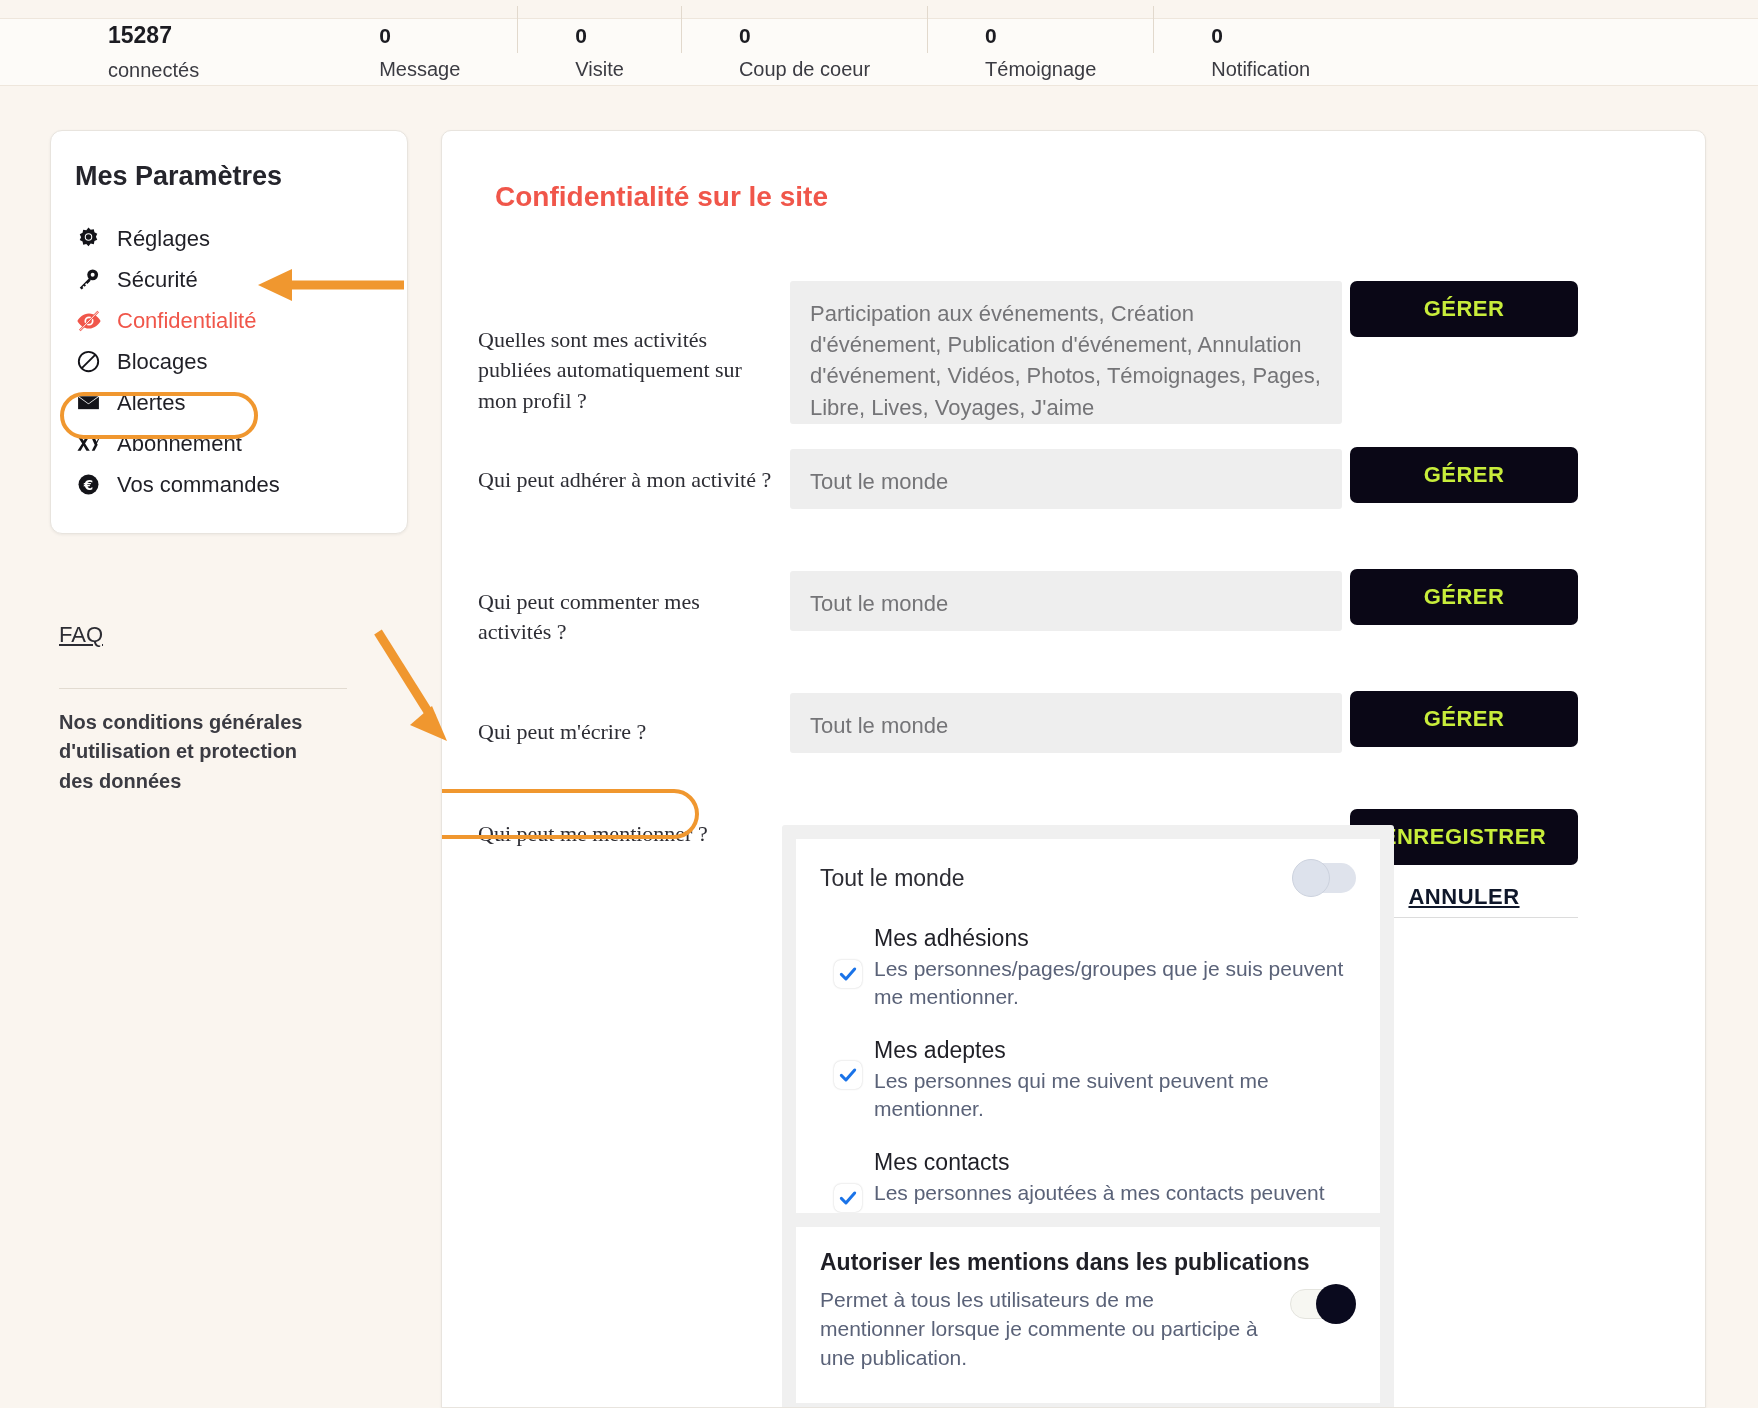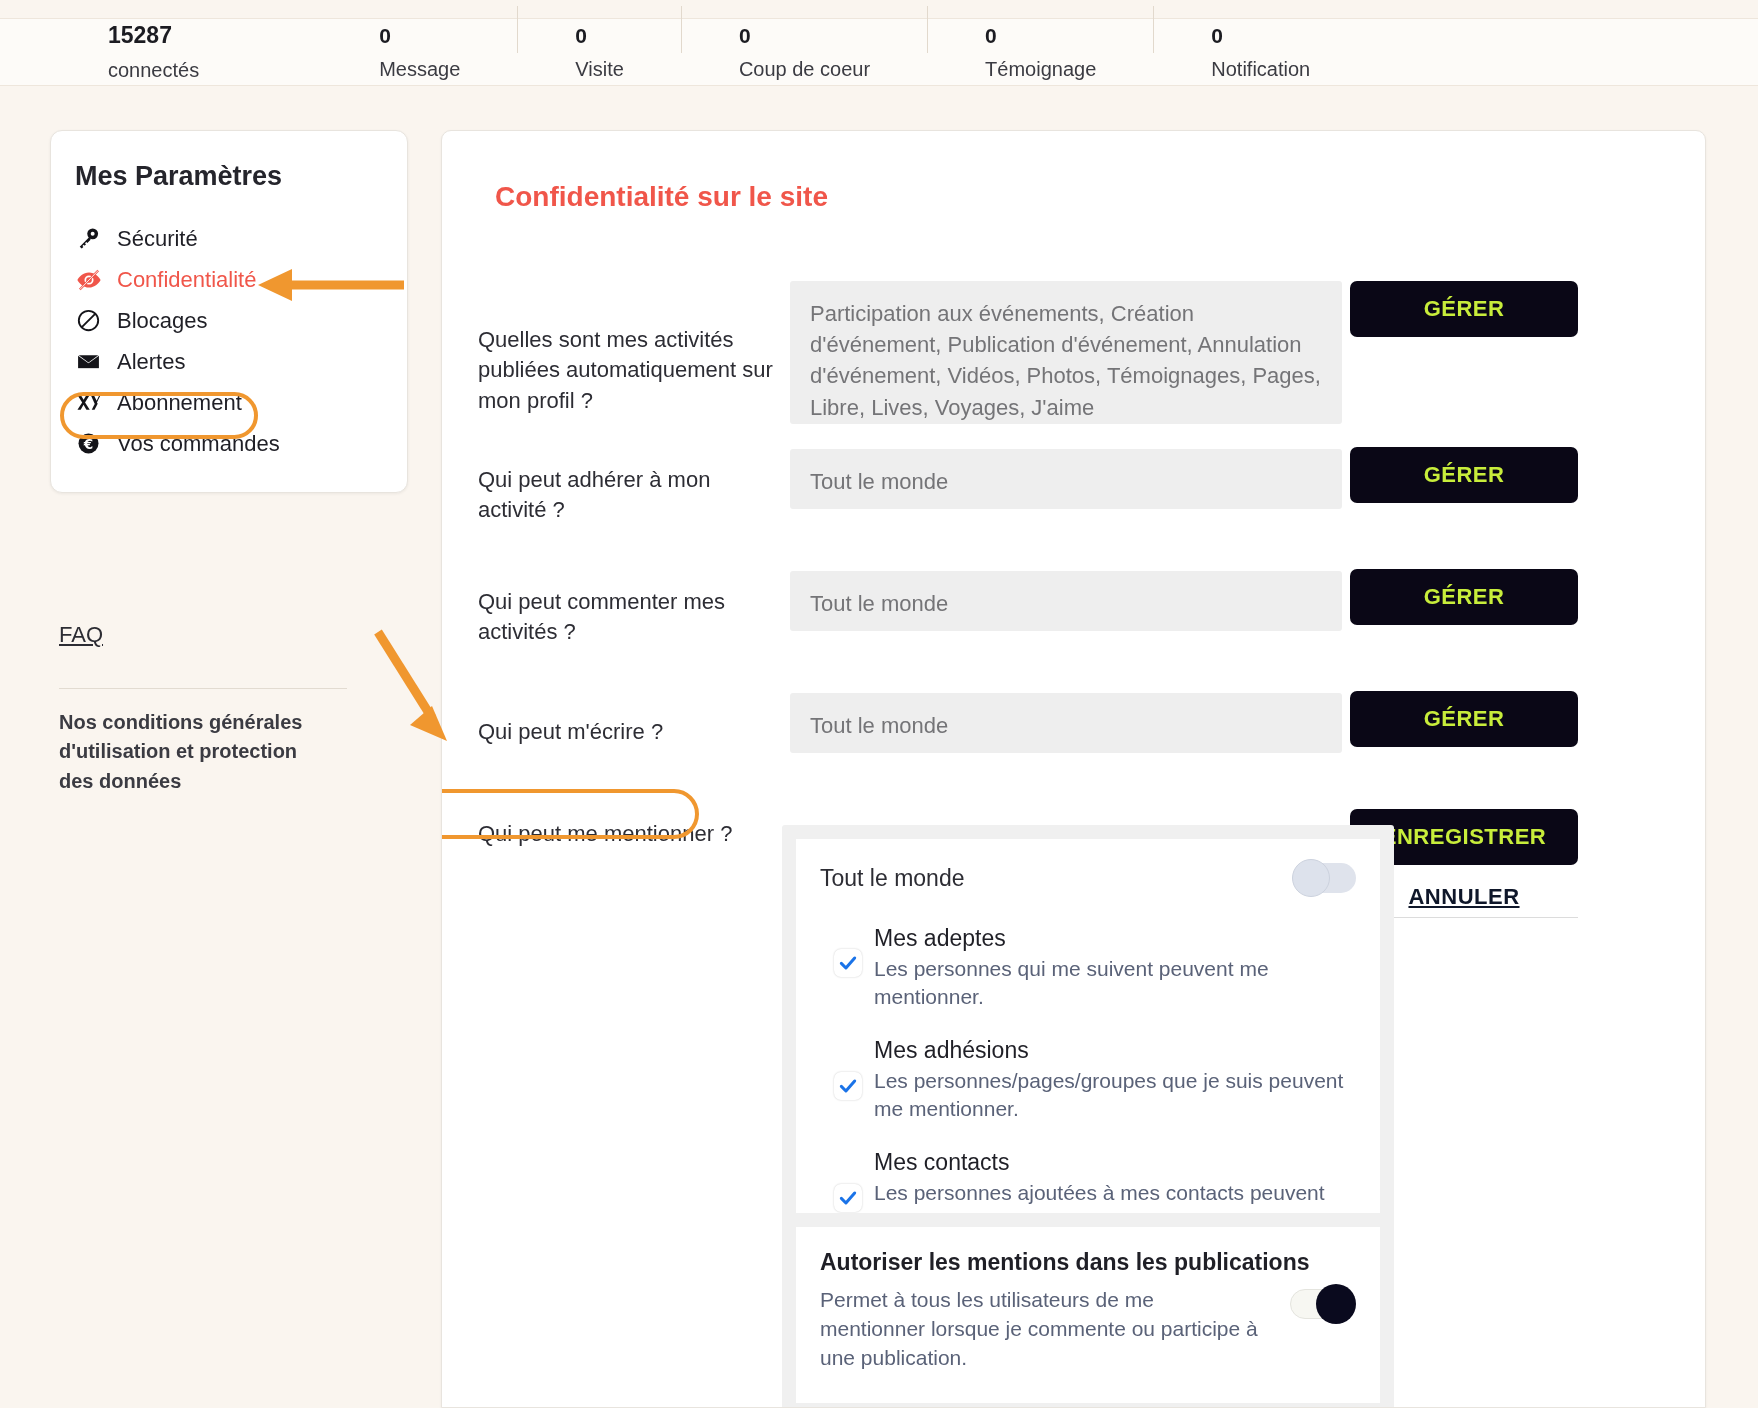--- a/index.html
+++ b/index.html
@@ -158,20 +158,21 @@
     position: absolute;
     left: 0;
     width: 1265px;
   }
   .q-label {
     position: absolute;
     font-size: 22px;
     line-height: 1.38;
     color: #2d2d34;
     width: 300px;
+    font-family: Liberation Serif, serif;
   }
   .value-box {
     position: absolute;
     background: #eeeeee;
     border-radius: 3px;
     font-size: 22px;
     line-height: 1.42;
     color: #747477;
     padding: 17px 20px;
   }
@@ -371,20 +372,30 @@
     <span class="num">0</span>
     <span class="lbl">Notification</span>
   </div>
 </div>
 
 <div class="page">
 
   <div class="sidebar-card">
     <div class="sidebar-title">Mes Paramètres</div>
 
+    <div class="nav-item">
+      <span class="ico">
+        <svg width="25" height="25" viewBox="0 0 24 24" fill="#141419">
+          <path d="M12 1.5l2.1 2.2 3-.6.6 3 2.7 1.4-1.3 2.8 1.3 2.8-2.7 1.4-.6 3-3-.6L12 19.5l-2.1-2.2-3 .6-.6-3-2.7-1.4 1.3-2.8-1.3-2.8 2.7-1.4.6-3 3 .6z"></path>
+          <circle cx="12" cy="10.5" r="3.6" fill="#fff"></circle>
+          <circle cx="12" cy="10.5" r="2.6" fill="#141419"></circle>
+        </svg>
+      </span>
+      <span>Réglages</span>
+    </div>
 
     <div class="nav-item">
       <span class="ico">
         <svg width="25" height="25" viewBox="0 0 24 24" fill="#141419">
           <circle cx="16" cy="7.5" r="5.2"></circle>
           <circle cx="16" cy="7.5" r="1.9" fill="#fff"></circle>
           <path d="M12.8 10.6L3.6 19.8l1.9 1.9 1.6-1.6-.9-.9 1.2-1.2.9.9 1.3-1.3-1-1 1.3-1.3 1 1 3.1-3.1z"></path>
         </svg>
       </span>
       <span>Sécurité</span>
@@ -488,37 +499,37 @@
     <div class="mention-wrap">
       <div class="mention-inner">
         <div class="mention-head">
           <span class="mention-head-label">Tout le monde</span>
           <span class="toggle off">
             <span class="knob"></span>
           </span>
         </div>
 
         <div class="check-row">
+          <span class="cbox cb-2">
+            <svg width="20" height="20" viewBox="0 0 24 24" fill="none" stroke="#1a73e8" stroke-width="3.6" stroke-linecap="round" stroke-linejoin="round">
+              <polyline points="4,12.5 9.5,18 20,6"></polyline>
+            </svg>
+          </span>
+          <div class="check-title">Mes adhésions</div>
+          <div class="check-desc">Les personnes/pages/groupes que je suis peuvent me mentionner.</div>
+        </div>
+
+        <div class="check-row">
           <span class="cbox cb-1">
             <svg width="20" height="20" viewBox="0 0 24 24" fill="none" stroke="#1a73e8" stroke-width="3.6" stroke-linecap="round" stroke-linejoin="round">
               <polyline points="4,12.5 9.5,18 20,6"></polyline>
             </svg>
           </span>
           <div class="check-title">Mes adeptes</div>
           <div class="check-desc">Les personnes qui me suivent peuvent me mentionner.</div>
-        </div>
-
-        <div class="check-row">
-          <span class="cbox cb-2">
-            <svg width="20" height="20" viewBox="0 0 24 24" fill="none" stroke="#1a73e8" stroke-width="3.6" stroke-linecap="round" stroke-linejoin="round">
-              <polyline points="4,12.5 9.5,18 20,6"></polyline>
-            </svg>
-          </span>
-          <div class="check-title">Mes adhésions</div>
-          <div class="check-desc">Les personnes/pages/groupes que je suis peuvent me mentionner.</div>
         </div>
 
         <div class="check-row">
           <span class="cbox cb-3">
             <svg width="20" height="20" viewBox="0 0 24 24" fill="none" stroke="#1a73e8" stroke-width="3.6" stroke-linecap="round" stroke-linejoin="round">
               <polyline points="4,12.5 9.5,18 20,6"></polyline>
             </svg>
           </span>
           <div class="check-title">Mes contacts</div>
           <div class="check-desc">Les personnes ajoutées à mes contacts peuvent me mentionner.</div>

